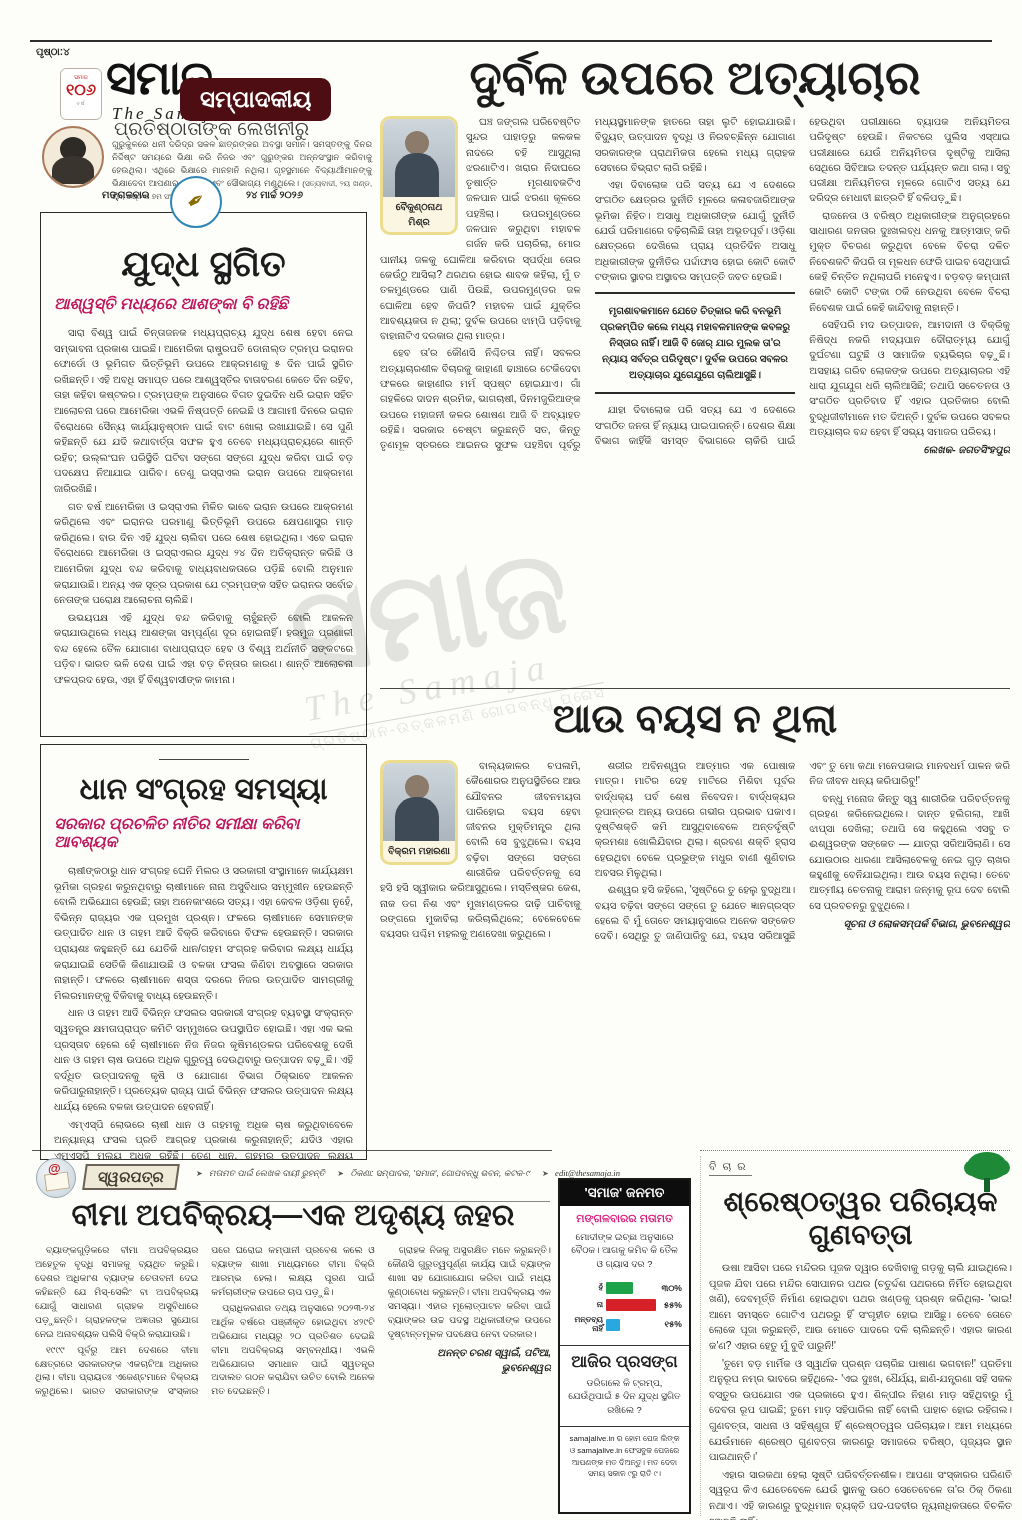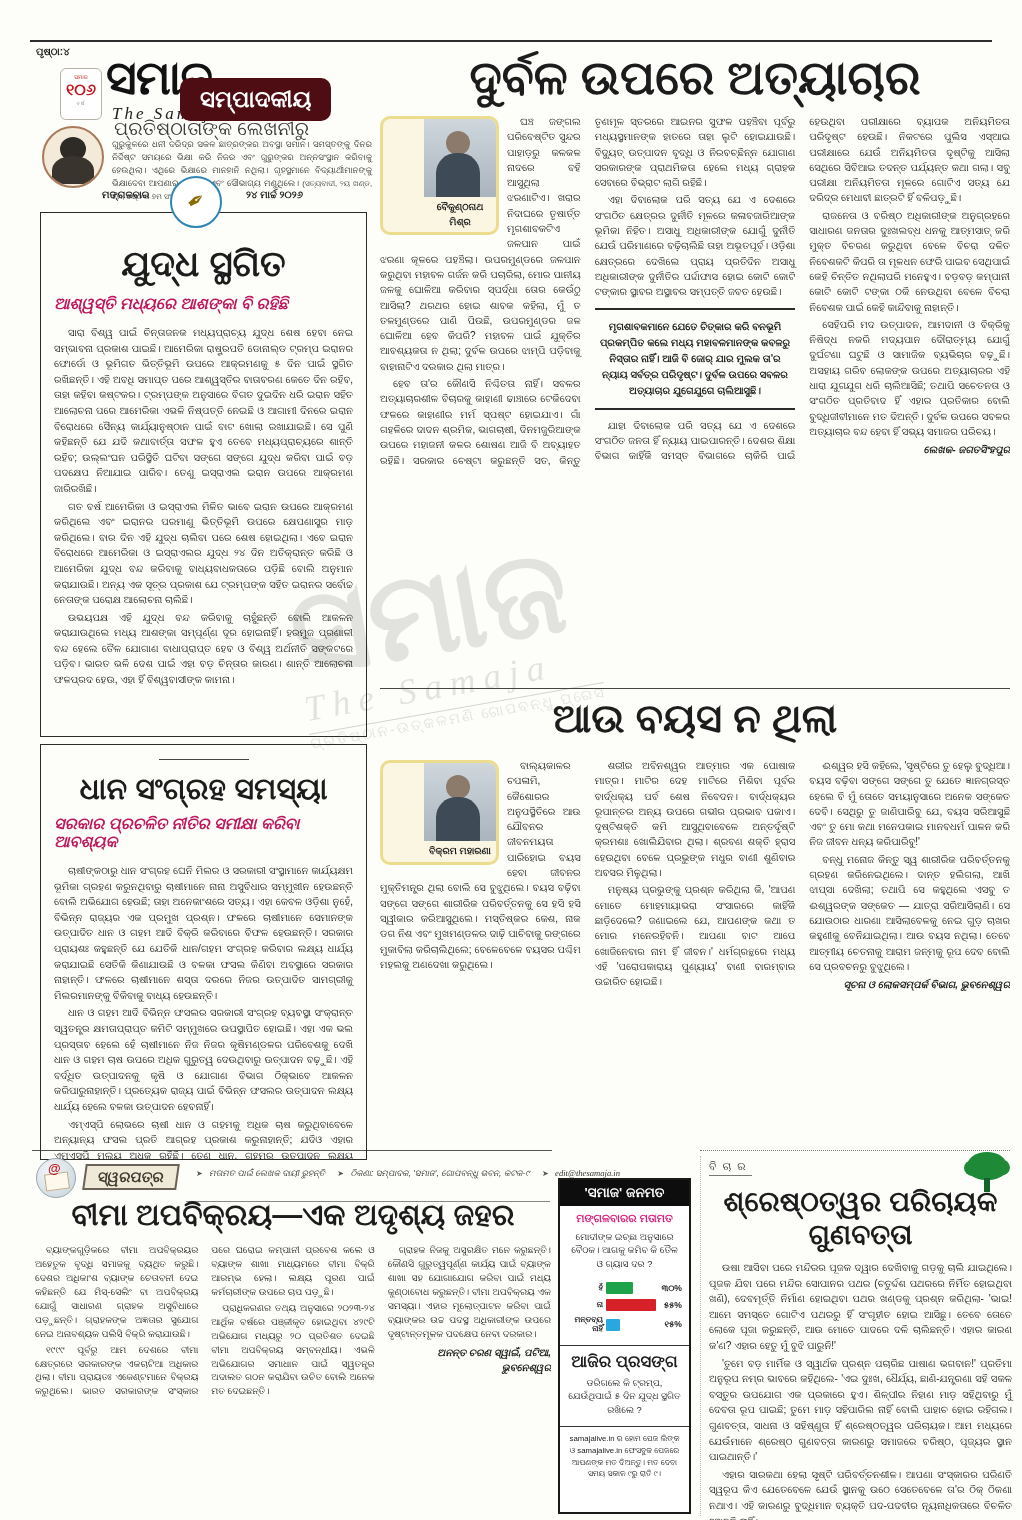--- a/index.html
+++ b/index.html
@@ -44,21 +44,21 @@
   .ed-sub{font-size:16px;font-weight:700;font-style:italic;text-align:left;color:#be185d;margin-bottom:12px;}
   .ed-body{font-size:10px;line-height:1.56;}
   .ed-body p{margin:0 0 2px;text-indent:14px;}
   
   .art1-head{left:380px;top:50px;width:630px;font-size:47px;font-weight:700;text-align:center;letter-spacing:0;}
   .cols3{column-count:3;column-gap:14px;font-size:10px;line-height:1.53;overflow:hidden;}
   .cols3 p{margin:0 0 2px;text-indent:13px;}
   .art1-cols{left:380px;top:114px;width:630px;height:560px;}
   .art2-cols{left:380px;top:758px;width:630px;height:382px;}
   .authcard{float:left;width:72px;margin:2px 8px 4px 0;border:3px solid #ecdc8e;border-radius:10px;
-            background:#fbf6e2;overflow:hidden;padding-left:41px;}
+            background:#fbf6e2;overflow:hidden;}
   .authphoto{position:relative;width:100%;height:78px;background:linear-gradient(180deg,#cfd7dd,#aab4bd);}
   .authphoto::before{content:"";position:absolute;left:22px;top:12px;width:24px;height:24px;border-radius:50%;background:#8c7a6a;}
   .authphoto::after{content:"";position:absolute;left:12px;top:34px;width:44px;height:44px;border-radius:46% 46% 0 0;background:#3f4a57;}
   .authname{font-size:9.5px;font-weight:700;text-align:center;padding:3px 1px;text-indent:0;}
   .pullquote{break-inside:avoid;border-top:2.5px solid #2b2b2b;border-bottom:2.5px solid #2b2b2b;
              margin:8px 0;padding:9px 2px;font-size:10px;font-weight:700;line-height:1.6;text-align:center;color:#222;}
   .byline{text-align:right;font-weight:700;font-style:italic;font-size:10px;margin-top:3px;text-indent:0;}
   .midrule{left:380px;top:688px;width:630px;border-top:1.5px solid #444;height:0;}
   .art2-head{left:380px;top:696px;width:630px;font-size:40px;font-weight:700;text-align:center;}
   
@@ -189,21 +189,20 @@
 
   <div class="abs art2-head z1">ଆଉ ବୟସ ନ ଥିଲା</div>
   <div class="abs cols3 art2-cols just z1">
     <div class="authcard">
       <div class="authphoto"></div>
       <div class="authname">ବିକ୍ରମ ମହାରଣା</div>
     </div>
     <div>
         <p>ବାଲ୍ୟକାଳର ଚପଳାମି, କୈଶୋରର ଅନୁପସ୍ଥିତିରେ ଆଉ ଯୌବନର ଜୀବନମୟତା ପାରିହୋଇ ବୟସ ହେବା ଜୀବନର ମୁକ୍ତିମନ୍ତ୍ର ଥିଲା ବୋଲି ସେ ବୁଝୁଥିଲେ। ବୟସ ବଢ଼ିବା ସଙ୍ଗେ ସଙ୍ଗେ ଶାରୀରିକ ପରିବର୍ତ୍ତନକୁ ସେ ହସି ହସି ସ୍ୱୀକାର କରିଆସୁଥିଲେ। ମସ୍ତିଷ୍କର କେଶ, ନାକ ଡଗ ନିଶ ଏବଂ ମୁଖମଣ୍ଡଳର ଦାଢ଼ି ପାଚିବାକୁ ରଙ୍ଗରେ ମୁକାବିଲା କରିଚାଲିଥିଲେ; ବେଳେବେଳେ ବୟସର ପଶ୍ଚିମ ମହଲକୁ ଅଣଦେଖା କରୁଥିଲେ।</p>
         <p>ଶରୀର ଅବିନଶ୍ୱର ଆତ୍ମାର ଏକ ପୋଷାକ ମାତ୍ର। ମାଟିର ଦେହ ମାଟିରେ ମିଶିବା ପୂର୍ବର ବାର୍ଦ୍ଧକ୍ୟ ପର୍ବ ଶେଷ ନିବେଦନ। ବାର୍ଦ୍ଧକ୍ୟର ରୂପାନ୍ତର ଅନ୍ୟ ଉପରେ ଗଭୀର ପ୍ରଭାବ ପକାଏ। ଦୃଷ୍ଟିଶକ୍ତି କମି ଆସୁଥିବାବେଳେ ଅନ୍ତର୍ଦୃଷ୍ଟି କ୍ରମଶଃ ଖୋଲିଯିବାର ଥିଲା। ଶ୍ରବଣ ଶକ୍ତି ହ୍ରାସ ହେଉଥିବା ବେଳେ ପ୍ରଭୁଙ୍କ ମଧୁର ବାଣୀ ଶୁଣିବାର ଅବସର ମିଳୁଥିଲା।</p>
-        <p>ମନୁଷ୍ୟ ପ୍ରଭୁଙ୍କୁ ପ୍ରଶ୍ନ କରିଥିଲା କି, 'ଆପଣ ମୋତେ ମୋହମାୟାଭରା ସଂସାରରେ କାହିଁକି ଛାଡ଼ିଦେଲେ? ଜଣାଇଲେ ଯେ, ଆପଣଙ୍କ କଥା ତ ମୋର ମନେରହିବନି। ଆପଣା ବାଟ ଆପେ ଖୋଜିନେବାର ନାମ ହିଁ ଜୀବନ।' ଧର୍ମଗ୍ରନ୍ଥରେ ମଧ୍ୟ ଏହି 'ପରୋପକାରାୟ ପୁଣ୍ୟାୟ' ବାଣୀ ବାରମ୍ବାର ଉଚ୍ଚାରିତ ହୋଇଛି।</p>
         <p>ଈଶ୍ୱର ହସି କହିଲେ, 'ସୃଷ୍ଟିରେ ତୁ ହେଲୁ ବୁଦ୍ଧିଆ। ବୟସ ବଢ଼ିବା ସଙ୍ଗେ ସଙ୍ଗେ ତୁ ଯେତେ ଜ୍ଞାନଗ୍ରସ୍ତ ହେଲେ ବି ମୁଁ ତୋତେ ସମୟାନୁସାରେ ଅନେକ ସଙ୍କେତ ଦେବି। ସେଥିରୁ ତୁ ଜାଣିପାରିବୁ ଯେ, ବୟସ ସରିଆସୁଛି ଏବଂ ତୁ ମୋ କଥା ମନେପକାଇ ମାନବଧର୍ମ ପାଳନ କରି ନିଜ ଜୀବନ ଧନ୍ୟ କରିପାରିବୁ!'</p>
         <p>ବନ୍ଧୁ ମନୋଜ କିନ୍ତୁ ସ୍ୱ ଶାରୀରିକ ପରିବର୍ତ୍ତନକୁ ଗ୍ରହଣ କରିନେଇଥିଲେ। ଦାନ୍ତ ହଲିଗଲା, ଆଖି ଝାପ୍‌ସା ଦେଖିଲା; ତଥାପି ସେ କହୁଥିଲେ ଏସବୁ ତ ଈଶ୍ୱରଙ୍କ ସଙ୍କେତ — ଯାତ୍ରା ସରିଆସିଲାଣି। ସେ ଯୋଉଠାର ଧାରଣା ଆସିଲାବେଳକୁ ନେଇ ଗୁଡ଼ ଚାଖର କହୁଣୀକୁ ବେନିଯାଇଥିଲା। ଆଉ ବୟସ ନଥିଲା। ତେବେ ଆତ୍ମୀୟ ଚେତନାକୁ ଆରାମ ଜନ୍ମକୁ ରୂପ ଦେବ ବୋଲି ସେ ପ୍ରବଚନରୁ ବୁଝୁଥିଲେ।</p>
       </div>
     <div class="byline">ସୂଚନା ଓ ଲୋକସମ୍ପର୍କ ବିଭାଗ, ଭୁବନେଶ୍ୱର</div>
   </div>
 
   <div class="abs letters-toprule"></div>
   <div class="abs letters-head z1">
     <div class="mail-icon">
       <span class="env"></span>

